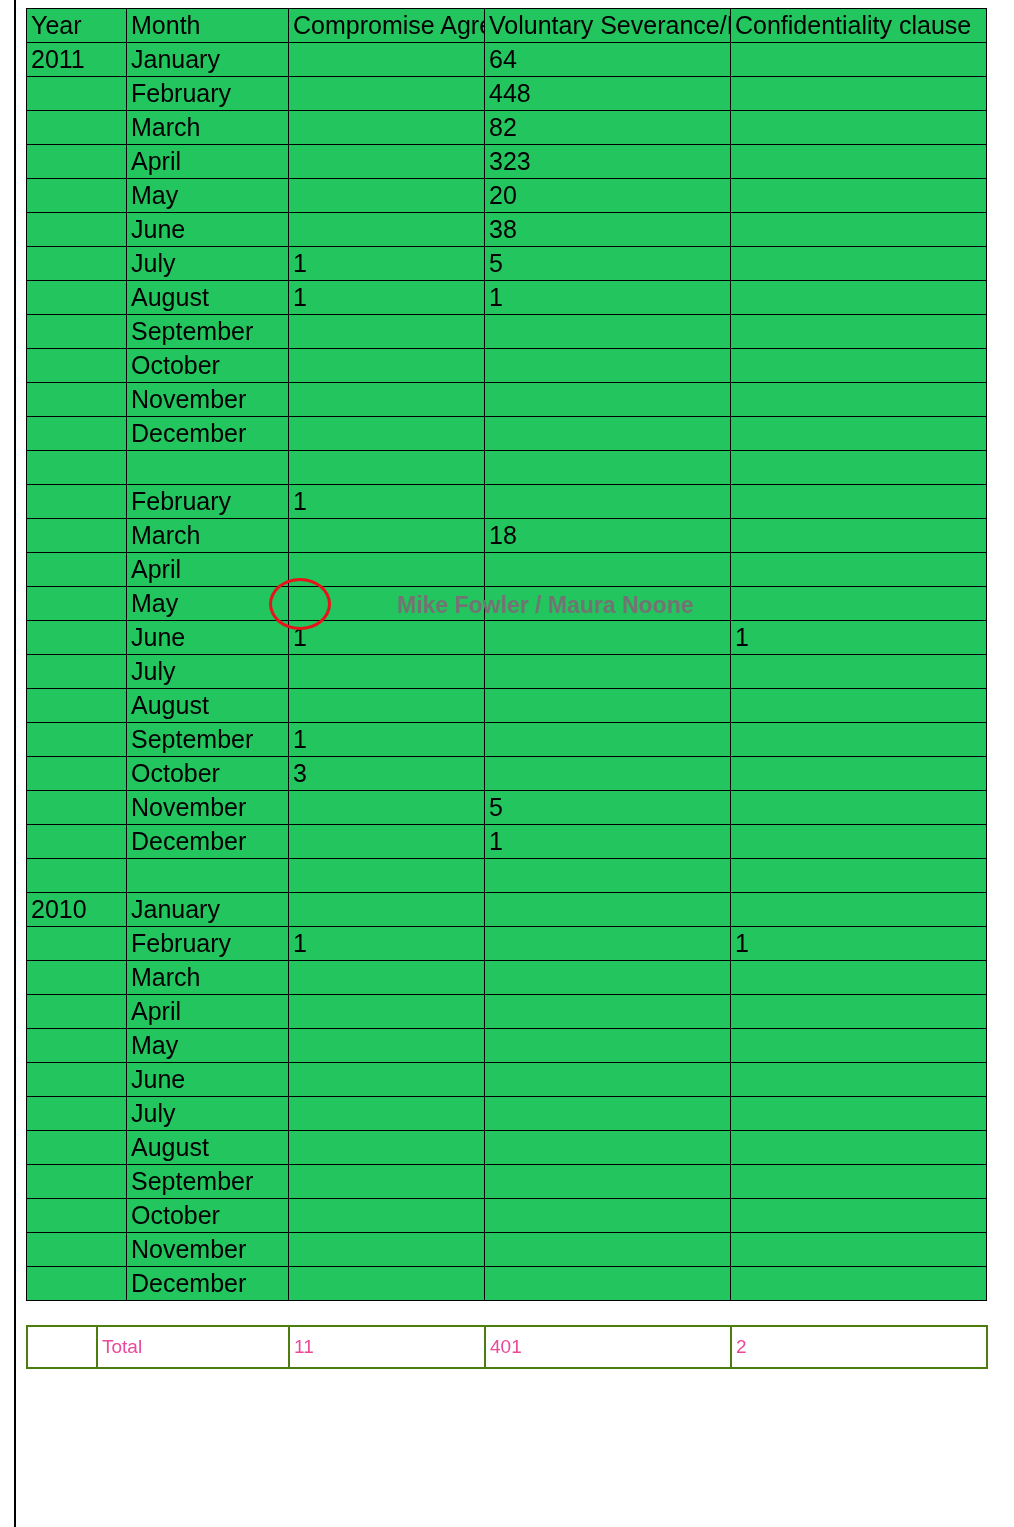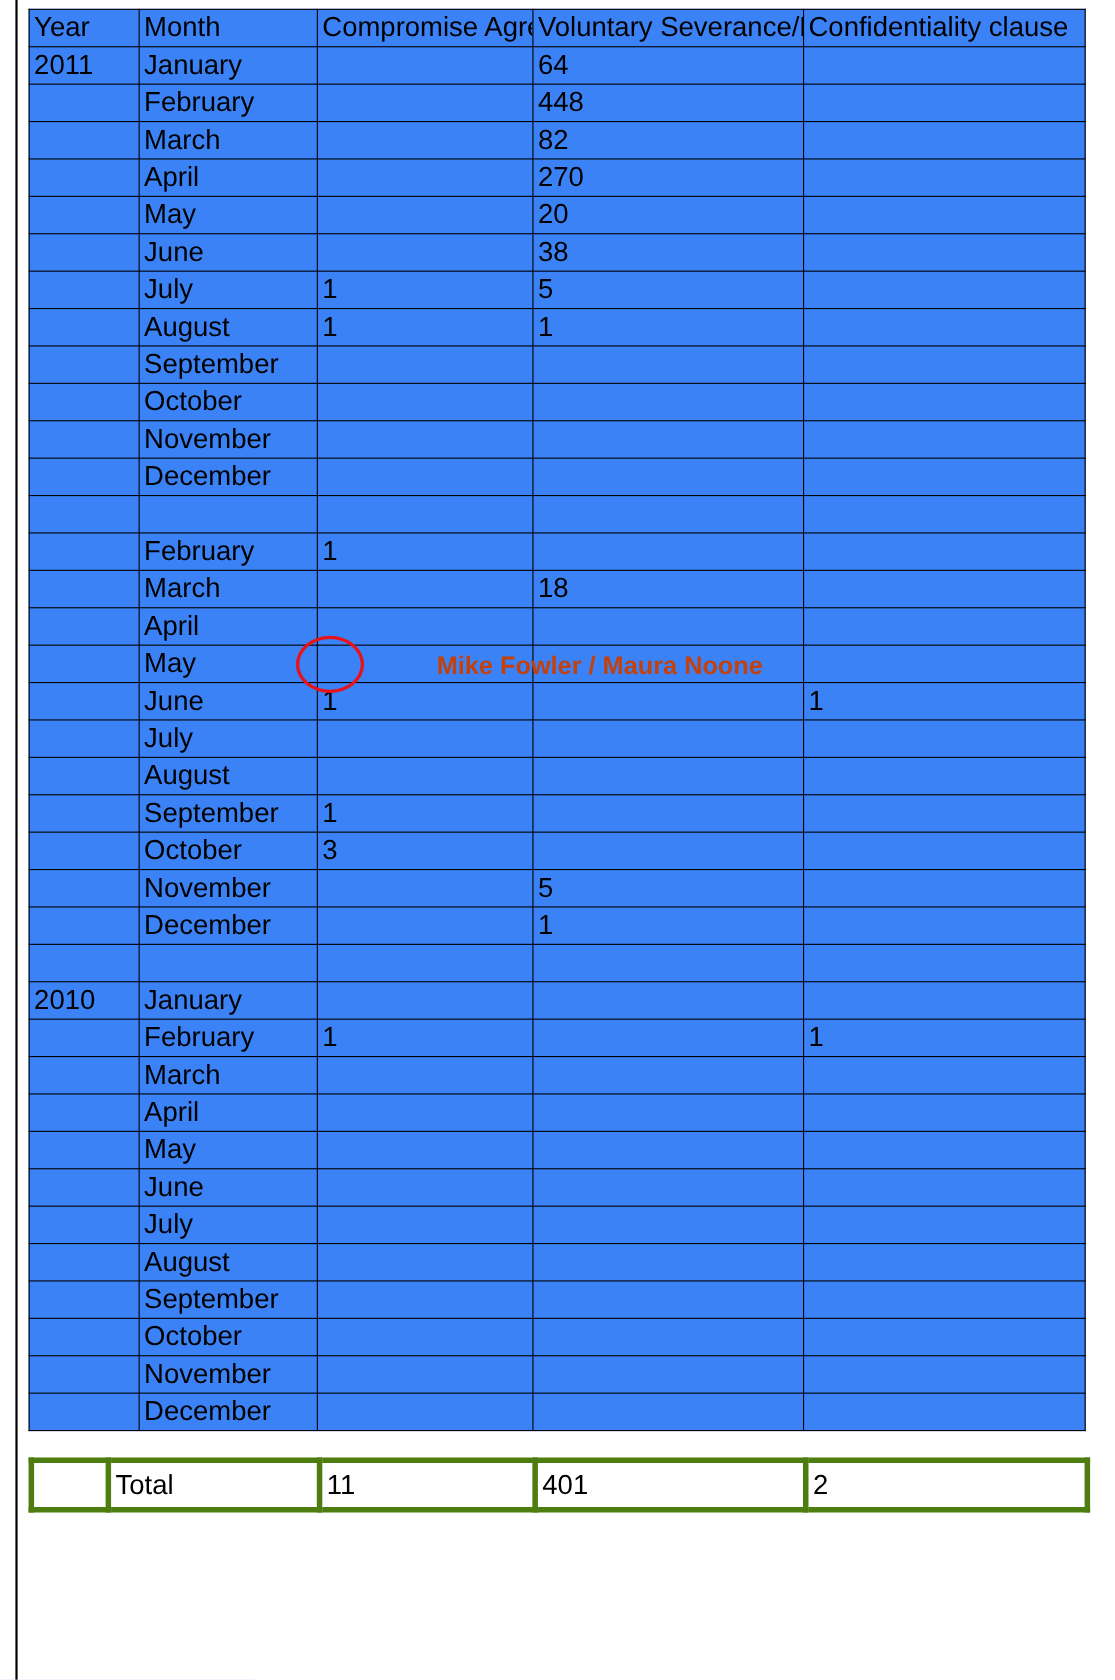--- a/index.html
+++ b/index.html
@@ -32,21 +32,21 @@
   .sheet {
     position: absolute;
     left: 26px;
     top: 8px;
     width: 960px;
   }
   table.main {
     border-collapse: collapse;
     table-layout: fixed;
     width: 960px;
-    background: #3b82f6;
+    background: #22c55e;
     padding-left: 48px;
   }
   table.main td, table.main th {
     border: 1px solid #000;
     padding: 0 4px;
     vertical-align: top;
     font-size: 25px;
     line-height: 33px;
     height: 33px;
     font-weight: normal;
@@ -80,40 +80,40 @@
     height: 33px;
   }
   
   table.totals {
     border-collapse: collapse;
     table-layout: fixed;
     width: 960px;
     margin-top: 24px;
   }
   table.totals td {
-    border: 5px solid #4d7c0f;
-    font-size: 25px;
+    border: 2px solid #4d7c0f;
+    font-size: 19px;
     line-height: 40px;
     height: 40px;
     padding: 0 4px;
-    color: #000000;
+    color: #ec4899;
     white-space: nowrap;
   }
   col.t-spacer { width: 70px; }
   col.t-label  { width: 192px; }
   col.t-ca     { width: 196px; }
   col.t-vs     { width: 246px; }
   col.t-conf   { width: 256px; }
 
   
   .annot-text {
     position: absolute;
     left: 397px;
     top: 591px;
-    color: #c2410c;
+    color: #737373;
     font-weight: bold;
     font-size: 23px;
     line-height: 28px;
     white-space: nowrap;
   }
   .annot-circle {
     position: absolute;
     left: 269px;
     top: 578px;
     width: 62px;
@@ -175,21 +175,21 @@
             <td></td>
             <td>March</td>
             <td></td>
             <td>82</td>
             <td></td>
           </tr>
           <tr>
             <td></td>
             <td>April</td>
             <td></td>
-            <td>270</td>
+            <td>323</td>
             <td></td>
           </tr>
           <tr>
             <td></td>
             <td>May</td>
             <td></td>
             <td>20</td>
             <td></td>
           </tr>
           <tr>

